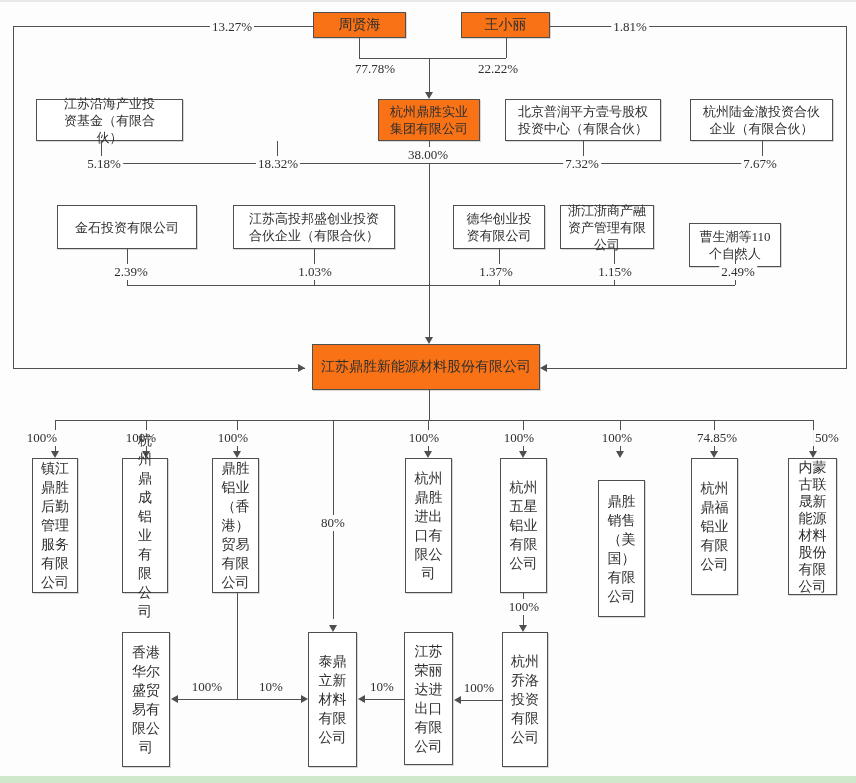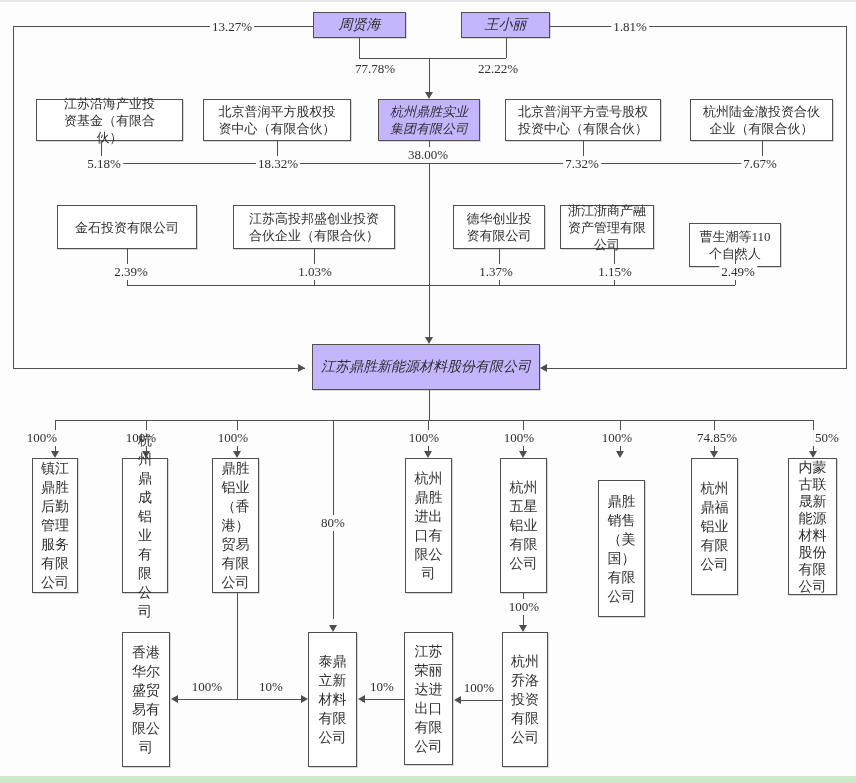--- a/index.html
+++ b/index.html
@@ -10,21 +10,21 @@
     color:#2e2e2e;
   }
   .box{
     position:absolute;box-sizing:border-box;
     border:1px solid #4f4f4f;background:#fff;
     display:flex;align-items:center;justify-content:center;
     text-align:center;font-size:13px;line-height:17px;
     box-shadow:1px 1px 0 rgba(0,0,0,0.15);
     word-break:break-all;line-break:anywhere;
   }
-  .box.gray{background:#c4b5fd;font-style:italic;}
+  .box.gray{background:#f97316;}
   .box.big{font-size:14px;line-height:18px;}
   .vbox{
     position:absolute;box-sizing:border-box;
     border:1px solid #4f4f4f;background:#fff;
     display:flex;align-items:center;justify-content:center;
     text-align:center;font-size:14px;line-height:19px;
     word-break:break-all;line-break:anywhere;
     box-shadow:1px 1px 0 rgba(0,0,0,0.15);
   }
   .hl,.vl{position:absolute;background:#4f4f4f;}
@@ -64,21 +64,20 @@
 
   <div class="vl" style="left:359px;top:38px;height:20px"></div>
   <div class="vl" style="left:506px;top:38px;height:20px"></div>
   <div class="hl" style="left:359px;top:58px;width:147px"></div>
   <div class="vl" style="left:429px;top:58px;height:34px"></div>
   <span class="arr a-down" style="left:425px;top:92px"></span>
   <span class="pct nobg" style="left:375px;top:69px">77.78%</span>
   <span class="pct nobg" style="left:498px;top:69px">22.22%</span>
 
   <div class="box" style="left:36px;top:99px;width:147px;height:42px;padding:0 25px">江苏沿海产业投资基金（有限合伙）</div>
-  <div class="box" style="left:203px;top:99px;width:148px;height:42px;padding:0 12px">北京普润平方股权投资中心（有限合伙）</div>
   <div class="box gray" style="left:378px;top:99px;width:102px;height:42px;padding:0 9px">杭州鼎胜实业集团有限公司</div>
   <div class="box" style="left:505px;top:99px;width:156px;height:42px;padding:0 10px">北京普润平方壹号股权投资中心（有限合伙）</div>
   <div class="box" style="left:690px;top:99px;width:143px;height:42px;padding:0 9px">杭州陆金澈投资合伙企业（有限合伙）</div>
 
   <div class="vl" style="left:101px;top:141px;height:22px"></div>
   <div class="vl" style="left:277px;top:141px;height:22px"></div>
   <div class="vl" style="left:583px;top:141px;height:22px"></div>
   <div class="vl" style="left:762px;top:141px;height:22px"></div>
   <div class="hl" style="left:101px;top:163px;width:661px"></div>
   <div class="vl" style="left:429px;top:141px;height:197px"></div>

